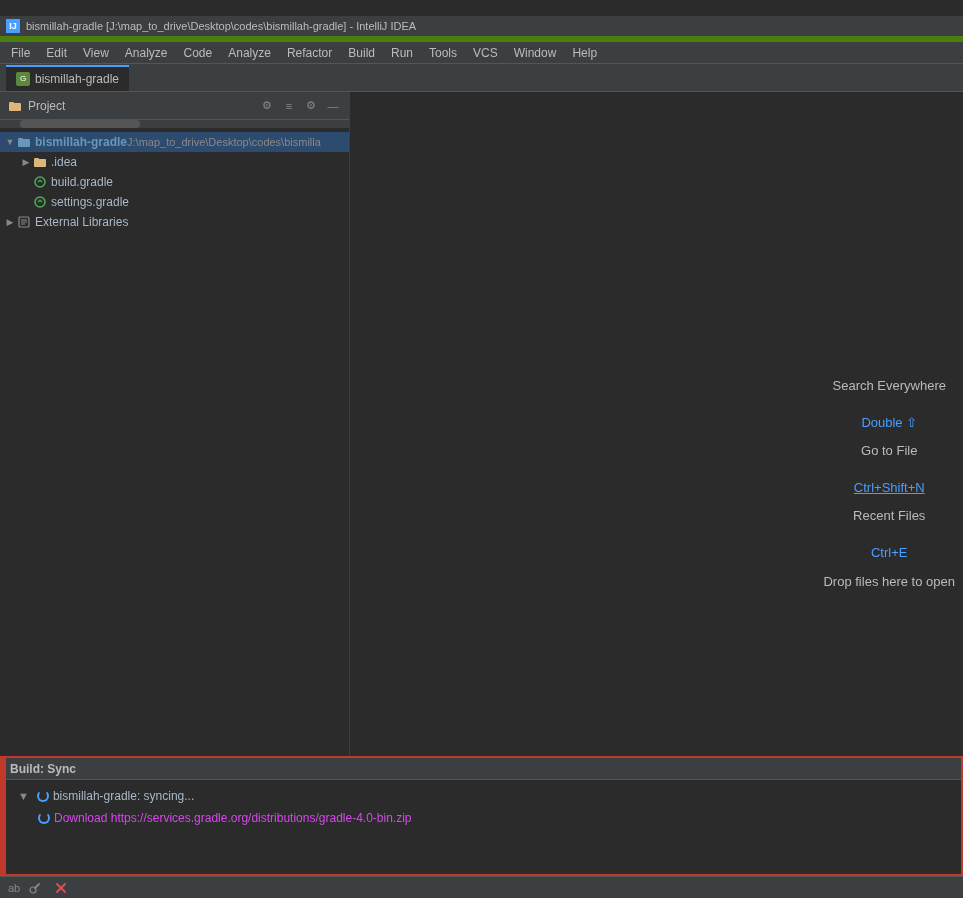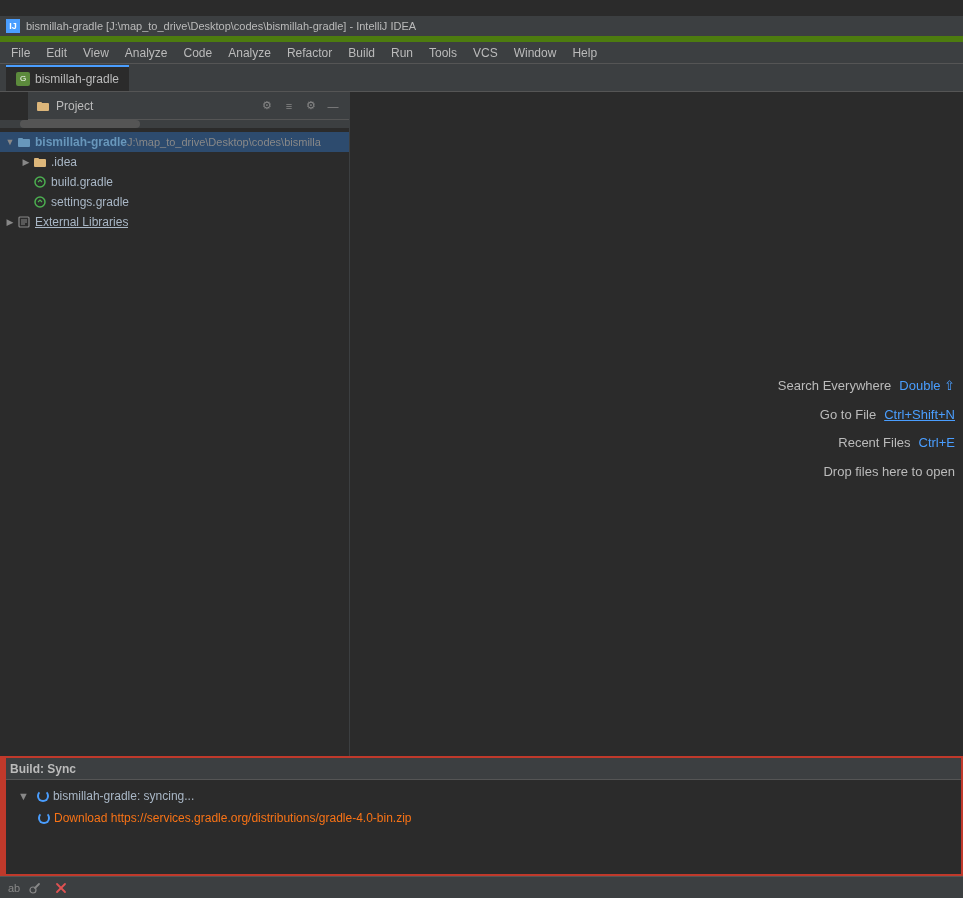--- a/index.html
+++ b/index.html
@@ -65,21 +65,20 @@
     }
 
     #project-panel-header {
       height: 28px;
       background: #3c3f41;
       display: flex;
       align-items: center;
       padding: 0 8px;
       gap: 6px;
       border-bottom: 1px solid #555;
-      margin-left: 28px;
     }
     #project-panel-header .panel-title {
       flex: 1;
       font-size: 12px;
       color: #bbbbbb;
     }
     .panel-icon-btn {
       width: 16px; height: 16px;
       display: flex; align-items: center; justify-content: center;
       color: #888;
@@ -116,21 +115,21 @@
       margin-right: 3px;
     }
     .tree-label {
       font-size: 12px;
       color: #a9b7c6;
       white-space: nowrap;
       overflow: hidden;
     }
     .tree-label.project-root { color: #6897bb; font-weight: bold; }
     .tree-label.path-label { color: #888; font-size: 11px; margin-left: 4px; }
-    .tree-label.ext-lib { color: #a9b7c6; text-decoration: underline; }
+    .tree-label.ext-lib { color: #a9b7c6; }
     .folder-icon { color: #dcb67a; }
     .gradle-icon { color: #4caf50; }
 
     
     #right-panel {
       flex: 1;
       background: #2b2b2b;
       position: relative;
       display: flex;
       flex-direction: column;
@@ -144,20 +143,21 @@
       text-align: right;
       padding-right: 8px;
       line-height: 2.2;
     }
     .hint-line {
       display: flex;
       align-items: center;
       justify-content: flex-end;
       gap: 8px;
       font-size: 13px;
+      flex-direction: column;
     }
     .hint-label {
       color: #bbbbbb;
     }
     .hint-shortcut {
       color: #4a9eff;
       font-size: 13px;
     }
     .build-header-label {
       font-size: 12px;
@@ -441,21 +441,21 @@
   <div id="build-sync-content" style="flex:1; padding:6px 8px 4px 16px; overflow:hidden;">
 
     <div class="build-tree-item" style="margin-bottom:2px;">
       <span style="color:#888; font-size:11px; margin-right:4px;">▼</span>
       <span class="spinner-icon"></span>
       <span class="label">bismillah-gradle: syncing...</span>
     </div>
 
     <div class="build-tree-item" style="margin-left:20px;">
       <span class="spinner-icon"></span>
-      <span class="label label-url" style="color:#f97316;">Download https://services.gradle.org/distributions/gradle-4.0-bin.zip</span>
+      <span class="label label-url" style="color:#d946ef;">Download https://services.gradle.org/distributions/gradle-4.0-bin.zip</span>
     </div>
 
   </div>
 </div>
 
 <div id="status-bar" style="position:absolute; bottom:0; left:0; right:0; height:22px; background:#3c3f41; border-top:1px solid #555; display:flex; align-items:center; padding:0 8px; gap:8px;">
   <span class="status-item">
     <span>ab</span>
   </span>
   <span class="status-item">

